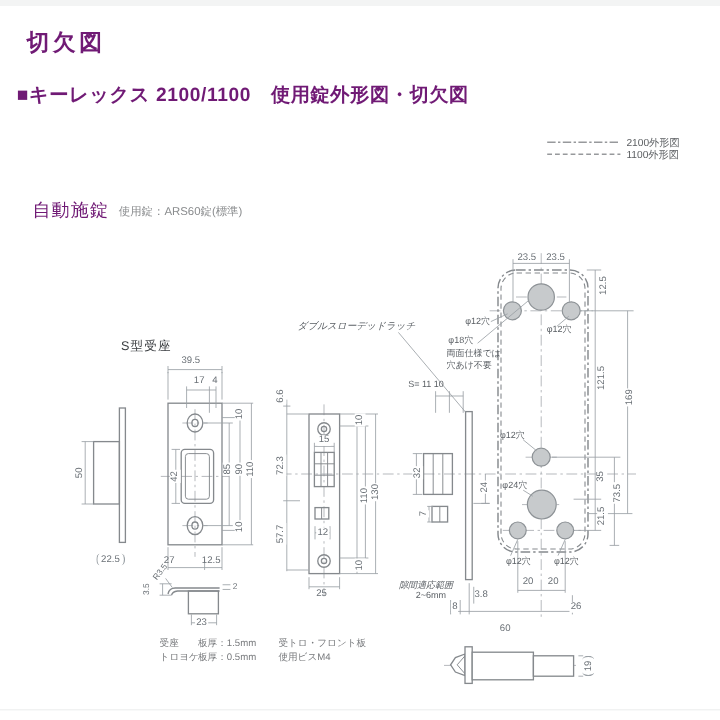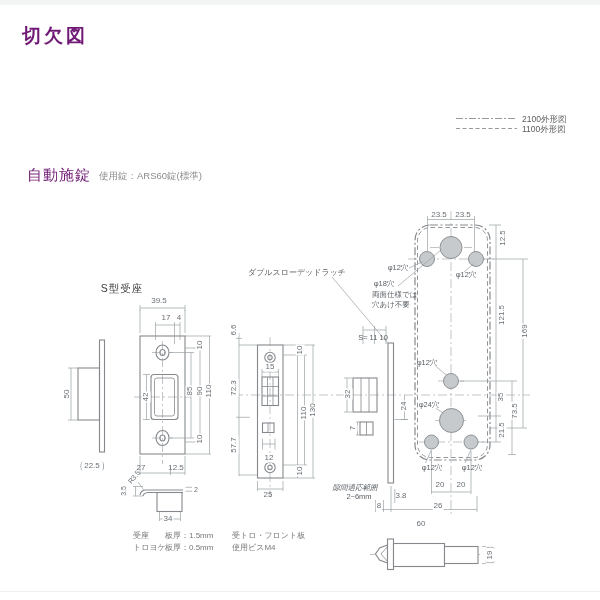--- a/index.html
+++ b/index.html
@@ -13,36 +13,37 @@
   .t{position:absolute;white-space:nowrap;transform:translate(-50%,-50%);}
   .rot{transform:translate(-50%,-50%) rotate(-90deg);}
   .rslant{transform:translate(-50%,-50%) rotate(-52deg);}
   .navy{color:#701a75;}
   .title{font-size:19px;letter-spacing:3px;font-weight:600;}
   .h1{font-size:16px;font-weight:bold;letter-spacing:.5px;}
   .sec{font-size:15px;font-weight:normal;letter-spacing:1px;}
   .note{font-size:9.5px;color:#8a8c8e;}
   .leg{font-size:8.5px;color:#5a5d60;}
   .dlabel{font-size:10.5px;color:#3a3d40;letter-spacing:1px;}
-  .ann{font-size:8px;color:#595e63;}
+  .ann{font-size:8px;color:#595e63;font-style:italic;}
   .ann2{font-size:7.5px;color:#595e63;}
   .dim{font-size:8px;color:#6a7076;letter-spacing:0;}
   .dim7{font-size:7px;color:#6a7076;}
   .wb{background:#fff;padding:0 1px;line-height:1.1;}
   .paren{border:1px solid #9aa0a5;border-top:none;border-bottom:none;border-radius:6px/9px;padding:0 3px;line-height:1.2;}
   .fnote{font-size:8px;color:#77797c;}
 </style>
 </head>
 <body>
 
 <div id="stage">
   <div class="topstrip"></div>
   <div class="botline"></div>
 
   <div class="tl navy title" style="left:22px;top:23px;">切欠図</div>
+  <div class="tl navy h1" style="left:14px;top:69px;">■キーレックス 2100/1100　使用錠外形図・切欠図</div>
   <div class="tl navy sec" style="left:27px;top:166px;">自動施錠</div>
   <div class="tl note" style="left:99px;top:170px;">使用錠：ARS60錠(標準)</div>
 
   <div class="tl leg" style="left:522px;top:114px;">2100外形図</div>
   <div class="tl leg" style="left:522px;top:124px;">1100外形図</div>
 
   <svg class="draw" width="600" height="600" viewBox="0 0 600 600">
 
     <g stroke="#97999c" stroke-width="1.2" fill="none">
       <path d="M456,118.5 H517" stroke-dasharray="7 2 2 2"></path>
@@ -181,21 +182,21 @@
   <div class="tl ann2" style="left:372px;top:290px;">両面仕様では</div>
   <div class="tl ann2" style="left:372px;top:300px;">穴あけ不要</div>
 
   <div class="t ann2" style="left:398px;top:268px;">φ12穴</div>
   <div class="t ann2" style="left:466px;top:275px;">φ12穴</div>
   <div class="t ann2" style="left:427px;top:363px;">φ12穴</div>
   <div class="t ann2" style="left:429px;top:405px;">φ24穴</div>
   <div class="t ann2" style="left:432px;top:468px;">φ12穴</div>
   <div class="t ann2" style="left:472px;top:468px;">φ12穴</div>
 
-  <div class="t ann2" style="left:373px;top:320px;margin-top:17px;">S= 11 10</div>
+  <div class="t ann2" style="left:355px;top:320px;">S= 11 10</div>
   <div class="t ann2" style="left:355px;top:488px;font-style:italic;">隙間適応範囲</div>
   <div class="t ann2" style="left:359px;top:496px;">2~6mm</div>
 
   <div class="tl fnote" style="left:133px;top:530px;">受座</div>
   <div class="tl fnote" style="left:165px;top:530px;">板厚：1.5mm</div>
   <div class="tl fnote" style="left:133px;top:542px;">トロヨケ</div>
   <div class="tl fnote" style="left:165px;top:542px;">板厚：0.5mm</div>
   <div class="tl fnote" style="left:232px;top:530px;">受トロ・フロント板</div>
   <div class="tl fnote" style="left:232px;top:542px;">使用ビスM4</div>
 
@@ -210,27 +211,27 @@
   <div class="t dim rot wb" style="left:190px;top:391px;">85</div>
   <div class="t dim rot wb" style="left:200px;top:391px;">90</div>
   <div class="t dim rot wb" style="left:209px;top:391px;">110</div>
   <div class="t dim rot wb" style="left:200px;top:439px;">10</div>
   <div class="t dim" style="left:141px;top:467px;">27</div>
   <div class="t dim" style="left:176px;top:467px;">12.5</div>
 
   <div class="t dim7 rslant" style="left:134px;top:477px;">R3.5</div>
   <div class="t dim7 rot" style="left:123px;top:491px;">3.5</div>
   <div class="t dim7" style="left:196px;top:489px;">2</div>
-  <div class="t dim wb" style="left:168px;top:519px;">34</div>
+  <div class="t dim wb" style="left:168px;top:519px;">23</div>
 
   <div class="t dim rot wb" style="left:234px;top:330px;">6.6</div>
   <div class="t dim rot wb" style="left:234px;top:388px;">72.3</div>
   <div class="t dim rot wb" style="left:234px;top:445px;">57.7</div>
   <div class="t dim wb" style="left:270px;top:367px;text-align:center;">15</div>
-  <div class="t dim wb" style="left:269px;top:444px;margin-top:14px;">12</div>
+  <div class="t dim wb" style="left:269px;top:444px;">12</div>
   <div class="t dim rot wb" style="left:300px;top:350px;">10</div>
   <div class="t dim rot wb" style="left:304px;top:413px;">110</div>
   <div class="t dim rot wb" style="left:313px;top:410px;">130</div>
   <div class="t dim rot wb" style="left:300px;top:471px;">10</div>
   <div class="t dim" style="left:268px;top:494px;">25</div>
 
   <div class="t dim rot wb" style="left:348px;top:394px;">32</div>
   <div class="t dim rot wb" style="left:353px;top:428px;">7</div>
   <div class="t dim rot wb" style="left:404px;top:406px;">24</div>
 
@@ -240,16 +241,16 @@
   <div class="t dim rot wb" style="left:502px;top:315px;">121.5</div>
   <div class="t dim rot wb" style="left:525px;top:331px;">169</div>
   <div class="t dim rot wb" style="left:501px;top:397px;">35</div>
   <div class="t dim rot wb" style="left:515px;top:411px;">73.5</div>
   <div class="t dim rot wb" style="left:502px;top:430px;">21.5</div>
   <div class="t dim wb" style="left:440px;top:485px;">20</div>
   <div class="t dim wb" style="left:461px;top:485px;">20</div>
   <div class="t dim" style="left:401px;top:495px;">3.8</div>
   <div class="t dim wb" style="left:379px;top:506px;">8</div>
   <div class="t dim wb" style="left:421px;top:524px;">60</div>
-  <div class="t dim wb" style="left:438px;top:506px;text-align:right;">26</div>
+  <div class="t dim wb" style="left:480px;top:506px;text-align:right;">26</div>
 
   <div class="t dim rot paren" style="left:490px;top:555px;">19</div>
 </div>
 
 </body></html>

